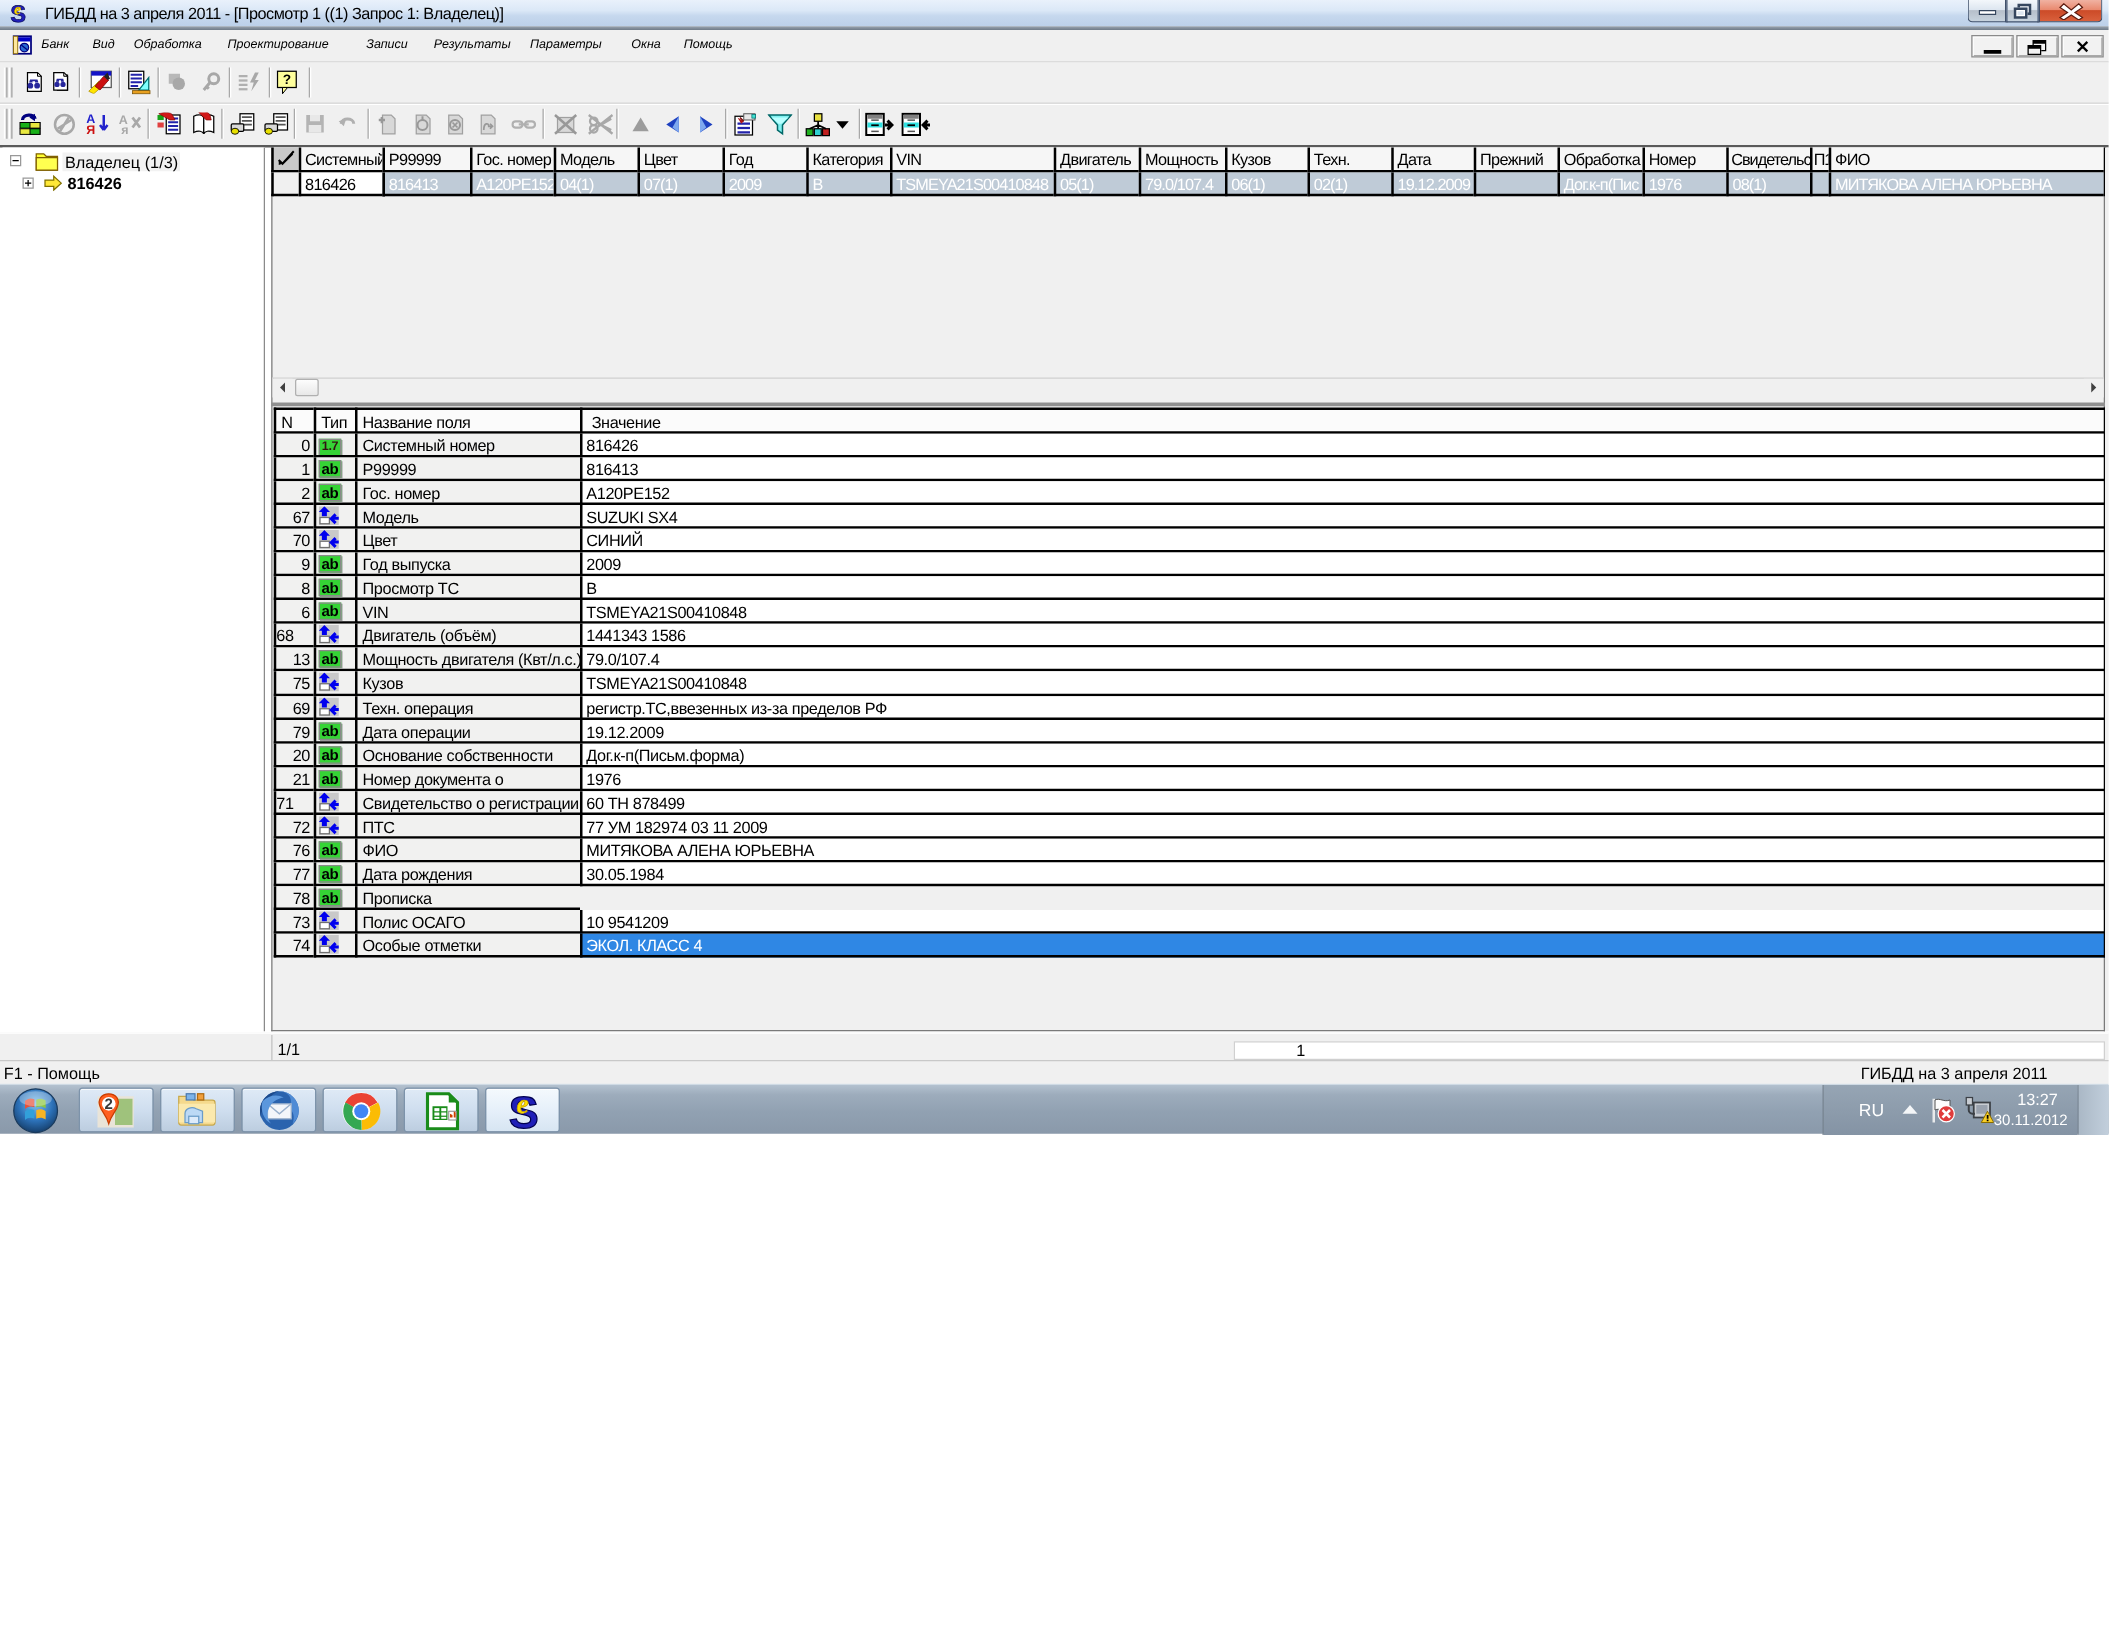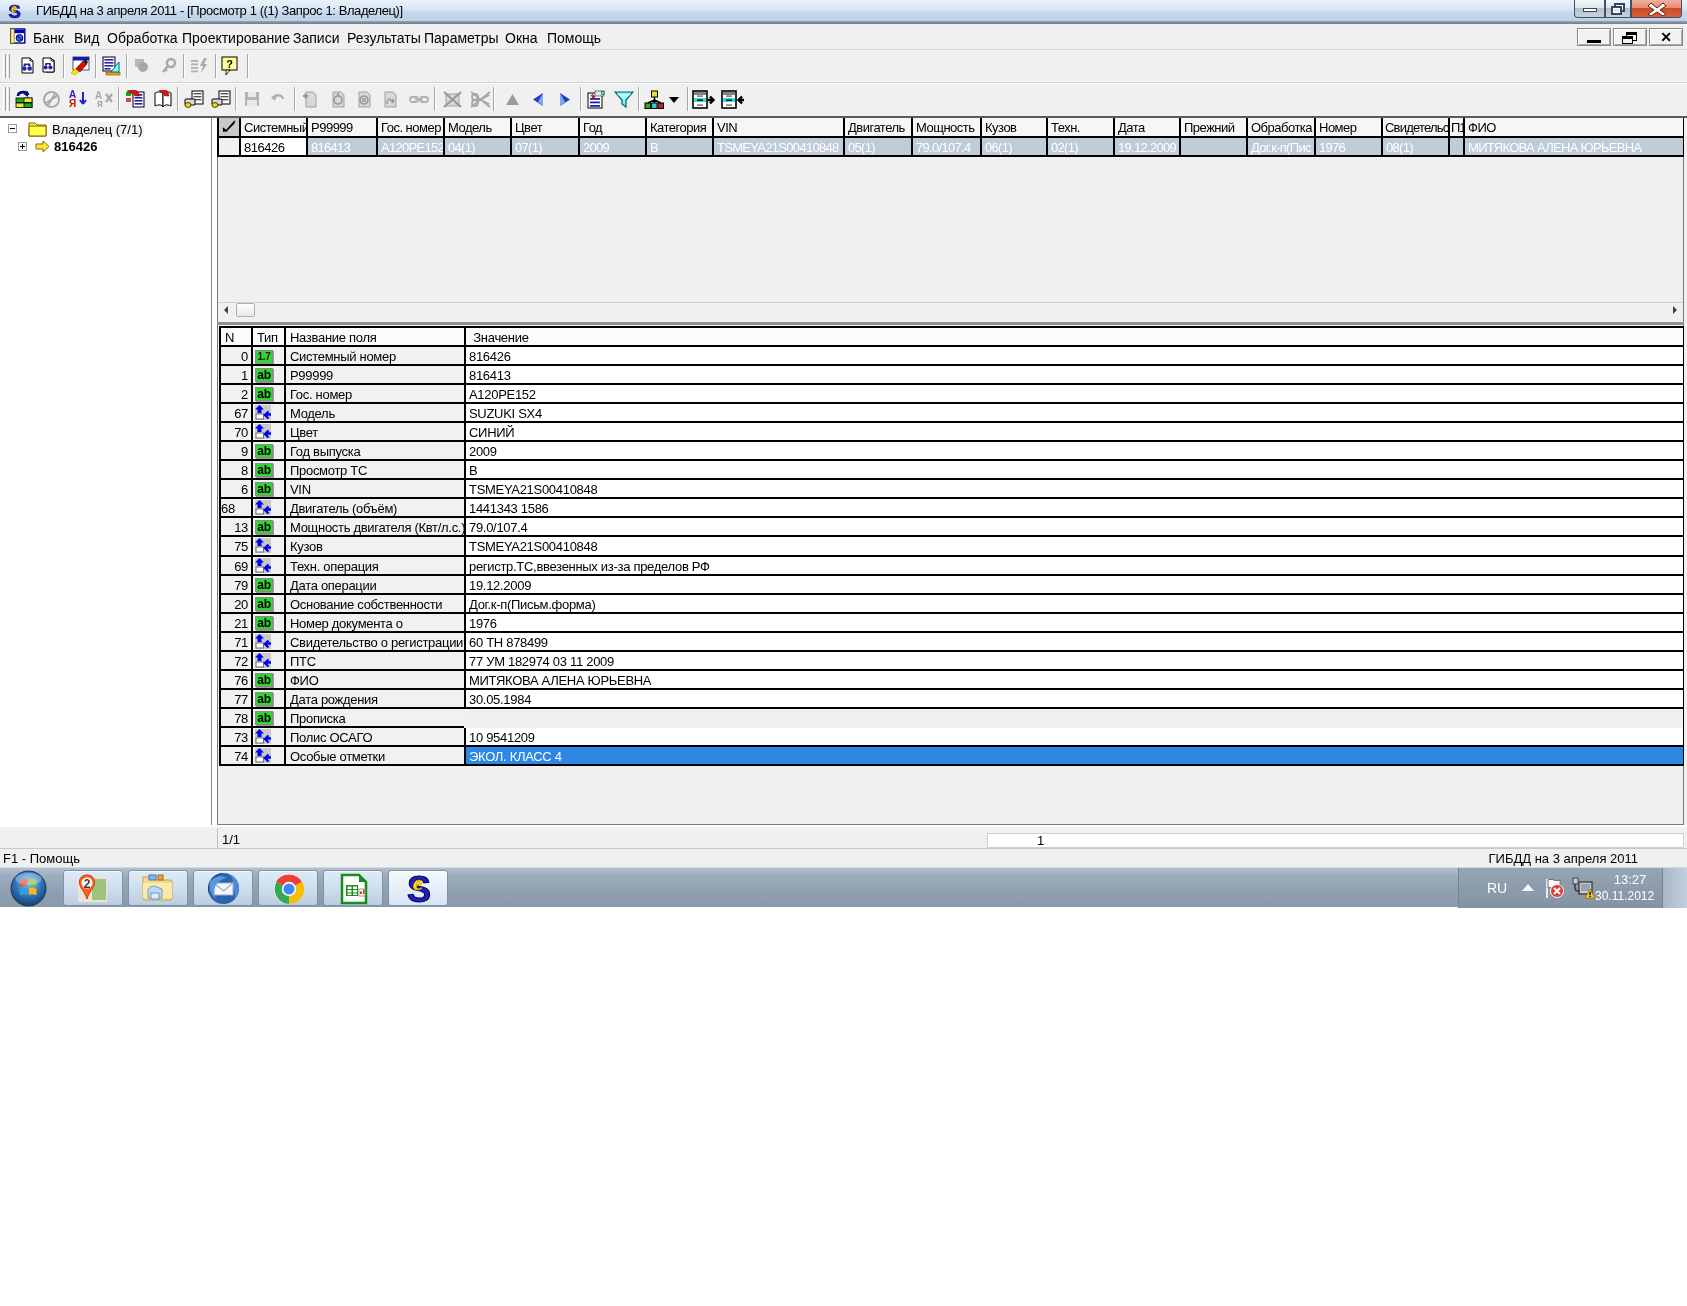--- a/index.html
+++ b/index.html
@@ -16,21 +16,21 @@
 .capbtn { position:absolute; top:0; height:18px; border:1px solid #40506a; border-top:none;
   background:linear-gradient(to bottom,#f3f7fb 0%,#dde6f0 45%,#b6bfca 50%,#c7d3de 100%); }
 .capbtn.min { left:0; width:31px; border-radius:0 0 0 4px; }
 .capbtn.res { left:31px; width:26px; }
 .capbtn.cls { left:57px; width:51px; border-radius:0 0 4px 0;
   background:linear-gradient(to bottom,#f0b2a2 0%,#e98a70 45%,#cc4b28 50%,#d9603c 100%); }
 #tbsep { left:0; top:21px; width:1687px; height:3px; background:linear-gradient(to bottom,#9aa5b1,#6f7b88); }
 
 
 #menubar { left:0; top:24px; width:1687px; height:26px; background:#f0f0f0; border-bottom:1px solid #d5d5d5; }
-.menuitem { position:absolute; top:6px; font-size:14px; color:#000; white-space:nowrap; }
+.menuitem { position:absolute; top:6px; font-size:10px; color:#000; white-space:nowrap;font-style:italic; }
 .mdibtn { position:absolute; top:4px; height:18px; background:#f2f2f2;
   border:1px solid #8a8a8a; box-shadow:inset 1px 1px 0 #ffffff, inset -1px -1px 0 #a9a9a9;
   font-size:11px; text-align:center; color:#000; }
 
 
 .toolbar { background:#f0f0f0; }
 #toolbar1 { left:0; top:50px; width:1687px; height:33px; border-bottom:1px solid #d5d5d5; }
 #toolbar2 { left:0; top:84px; width:1687px; height:32px; }
 .grip { position:absolute; top:4px; width:3px; height:24px; border-left:1px solid #ffffff; border-right:1px solid #a0a0a0; background:#e8e8e8; }
 .tsep { position:absolute; top:4px; width:2px; height:24px; border-left:1px solid #a8a8a8; border-right:1px solid #ffffff; }
@@ -351,21 +351,21 @@
 
 <div id="contentline" class="abs"></div>
 <div id="treepane" class="abs">
   <div class="abs" style="left:6px;top:6px;width:9px;height:9px;border:1px solid #999;background:#fff">
         <div style="position:absolute;left:1px;top:3px;width:5px;height:1px;background:#000"></div>
       </div>
   <svg class="abs" style="left:26px;top:2px;width:19px;height:17px" viewBox="0 0 19 17">
     <path d="M1 3 h6 l2 2 h9 v11 h-17z" fill="#ffff30" stroke="#806000" stroke-width="1"></path>
     <path d="M1 6 h17 v10 h-17z" fill="#ffff50" stroke="#806000" stroke-width="1"></path>
   </svg>
-  <div class="abs" style="left:48px;top:4px;font-size:13px;background:#f2f2f2;padding:0 2px">Владелец (7/1)</div>
+  <div class="abs" style="left:48px;top:4px;font-size:13px;background:#f2f2f2;padding:0 2px">Владелец (1/3)</div>
   <div class="abs" style="left:16px;top:24px;width:9px;height:9px;border:1px solid #999;background:#fff">
         <div style="position:absolute;left:1px;top:3px;width:5px;height:1px;background:#000"></div>
         <div style="position:absolute;left:3px;top:1px;width:1px;height:5px;background:#000"></div>
       </div>
   <svg class="abs" style="left:33px;top:22px;width:15px;height:13px" viewBox="0 0 15 13">
     <path d="M1 4 h7 V1 l6 5.5 L8 12 V9 H1z" fill="#ffe838" stroke="#807000" stroke-width="1"></path>
   </svg>
   <div class="abs" style="left:52px;top:21px;font-size:13px;font-weight:bold">816426</div>
 </div>
 <div id="gridwrap" class="abs"></div>
@@ -509,21 +509,21 @@
 <div class="fcell abs" style="left:284px;top:576px;width:180px;height:19px">Дата операции</div>
 <div class="fcell fval abs" style="left:464px;top:576px;width:1221px;height:19px;padding-left:3px">19.12.2009</div>
 <div class="fcell abs" style="left:219px;top:595px;width:32px;height:19px;text-align:right;padding-right:3px;padding-left:0">20</div>
 <div class="fcell abs" style="left:251px;top:595px;width:33px;height:19px;padding-top:1px;padding-left:2px"><span style="display:inline-block;width:18px;height:14px;background:#35d435;border:1px solid #8a8a8a;box-shadow:1px 1px 0 #9a9a9a;font-weight:bold;font-size:12px;line-height:12px;text-align:center;color:#000">ab</span></div>
 <div class="fcell abs" style="left:284px;top:595px;width:180px;height:19px">Основание собственности</div>
 <div class="fcell fval abs" style="left:464px;top:595px;width:1221px;height:19px;padding-left:3px">Дог.к-п(Письм.форма)</div>
 <div class="fcell abs" style="left:219px;top:614px;width:32px;height:19px;text-align:right;padding-right:3px;padding-left:0">21</div>
 <div class="fcell abs" style="left:251px;top:614px;width:33px;height:19px;padding-top:1px;padding-left:2px"><span style="display:inline-block;width:18px;height:14px;background:#35d435;border:1px solid #8a8a8a;box-shadow:1px 1px 0 #9a9a9a;font-weight:bold;font-size:12px;line-height:12px;text-align:center;color:#000">ab</span></div>
 <div class="fcell abs" style="left:284px;top:614px;width:180px;height:19px">Номер документа о</div>
 <div class="fcell fval abs" style="left:464px;top:614px;width:1221px;height:19px;padding-left:3px">1976</div>
-<div class="fcell abs" style="left:219px;top:633px;width:32px;height:19px;text-align:right;padding-right:3px;padding-left:0">71</div>
+<div class="fcell abs" style="left:219px;top:633px;width:32px;height:19px;text-align:left;padding-right:3px;padding-left:0">71</div>
 <div class="fcell abs" style="left:251px;top:633px;width:33px;height:19px;padding-top:1px;padding-left:2px"><svg width="19" height="16" viewBox="0 0 19 16" style="vertical-align:top">
         <rect x="0" y="0" width="16" height="15" fill="#c9c9c9"></rect>
         <path d="M4.5 0 L9 4.5 L6.5 4.5 L6.5 8 L2.5 8 L2.5 4.5 L0 4.5z" fill="#0000ee"></path>
         <rect x="1" y="9" width="7.5" height="5" fill="#fff" stroke="#707070"></rect>
         <path d="M16 9.5 L11.5 9.5 M13.5 6.5 L10 10 L13.5 13.5" stroke="#0000ee" stroke-width="2.4" fill="none"></path>
       </svg></div>
 <div class="fcell abs" style="left:284px;top:633px;width:180px;height:19px">Свидетельство о регистрации</div>
 <div class="fcell fval abs" style="left:464px;top:633px;width:1221px;height:19px;padding-left:3px">60 ТН 878499</div>
 <div class="fcell abs" style="left:219px;top:652px;width:32px;height:19px;text-align:right;padding-right:3px;padding-left:0">72</div>
 <div class="fcell abs" style="left:251px;top:652px;width:33px;height:19px;padding-top:1px;padding-left:2px"><svg width="19" height="16" viewBox="0 0 19 16" style="vertical-align:top">

